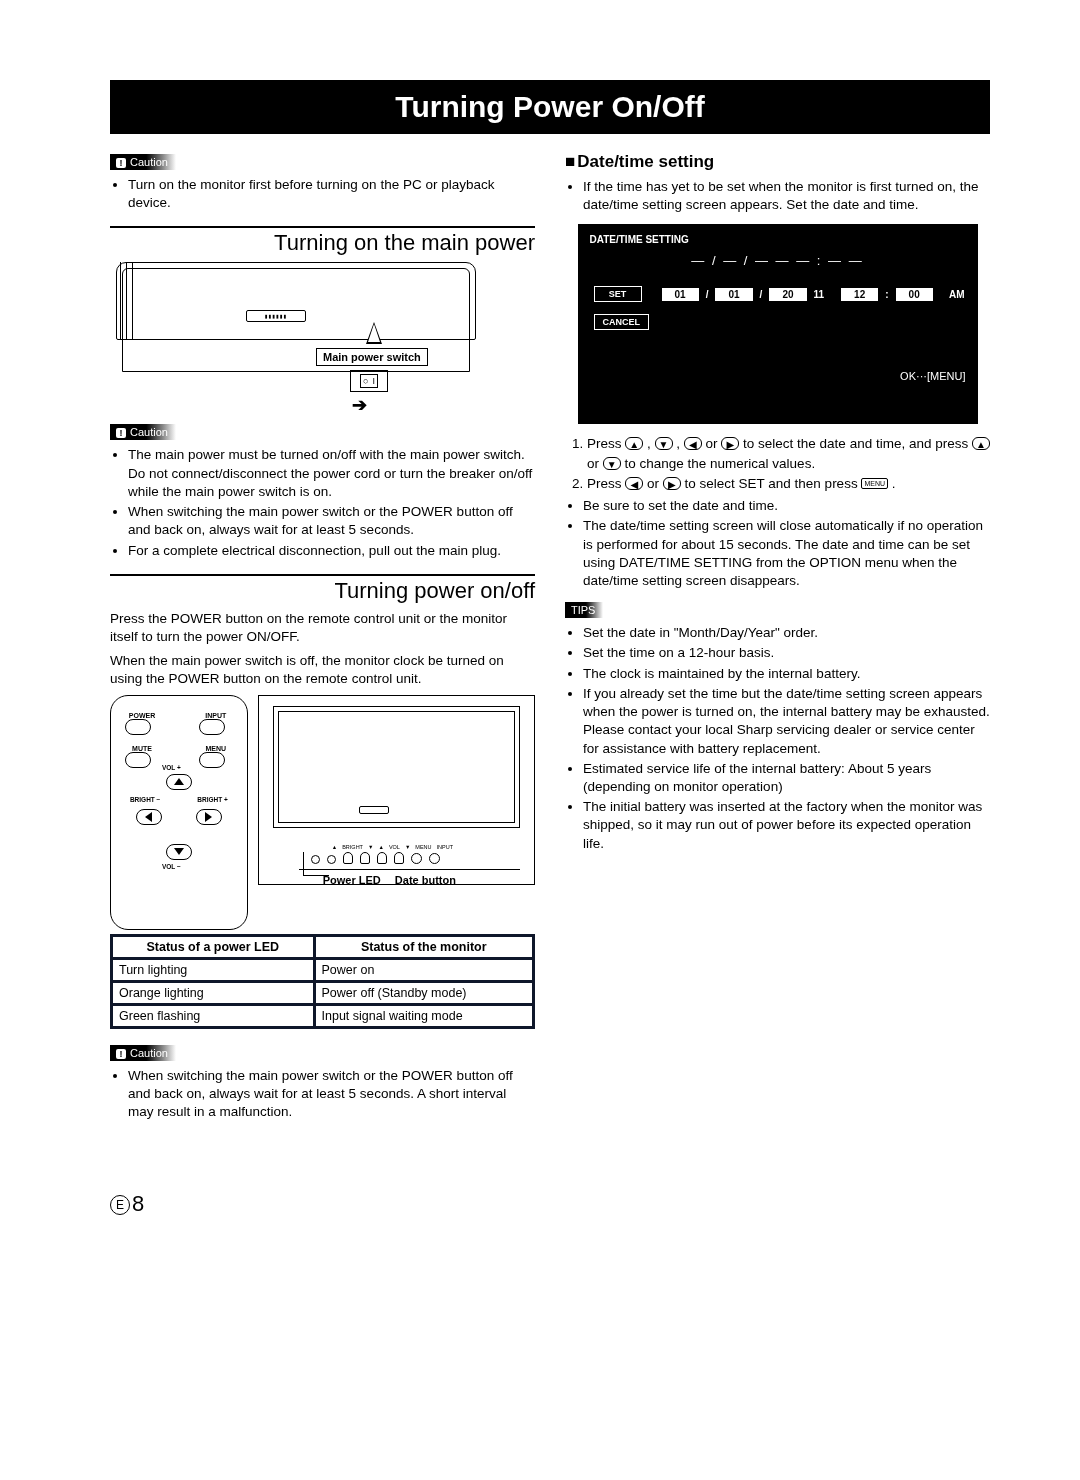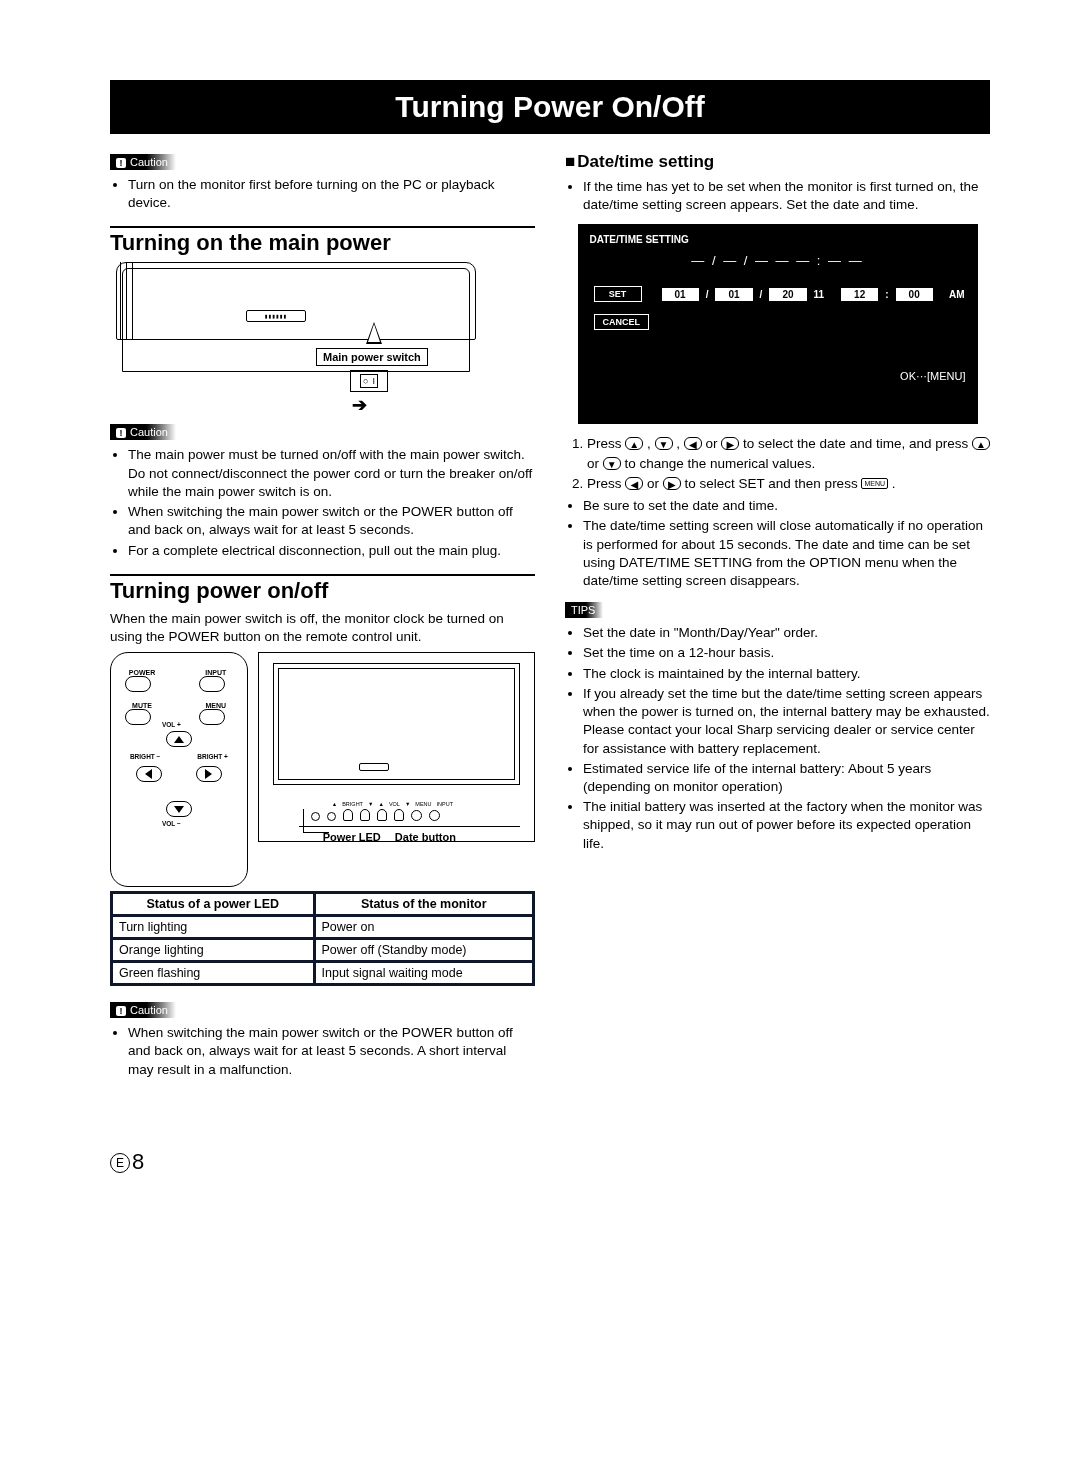--- a/index.html
+++ b/index.html
@@ -66,22 +66,23 @@
     font-size: 13.5px;
     line-height: 1.45;
   }
   .sec-rule {
     border: none;
     border-top: 2.5px solid #000;
     margin: 14px 0 2px 0;
   }
   h2.sec {
     font-size: 22px;
-    font-weight: bold;
+    font-weight: normal;
     margin: 0 0 6px 0;
+    text-align: right;
   }
   h3.subsec {
     font-size: 17px;
     font-weight: bold;
     margin: 0 0 6px 0;
   }
   .body-text {
     font-size: 13.5px;
     line-height: 1.35;
     margin: 2px 0 6px 0;
@@ -332,20 +333,21 @@
 
       <div class="caution-tag"><span class="exclaim">!</span><span>Caution</span></div>
       <ul class="bullets">
         <li>The main power must be turned on/off with the main power switch. Do not connect/disconnect the power cord or turn the breaker on/off while the main power switch is on.</li>
         <li>When switching the main power switch or the POWER button off and back on, always wait for at least 5 seconds.</li>
         <li>For a complete electrical disconnection, pull out the main plug.</li>
       </ul>
 
       <hr class="sec-rule">
       <h2 class="sec">Turning power on/off</h2>
+      <p class="body-text">Press the POWER button on the remote control unit or the monitor itself to turn the power ON/OFF.</p>
       <p class="body-text">When the main power switch is off, the monitor clock be turned on using the POWER button on the remote control unit.</p>
 
       <div class="remote-fig">
         <div class="remote">
           <div class="row">
             <div style="text-align:center">
                 <div class="lbl">POWER</div>
                 <div class="btn-o"></div>
               </div>
             <div style="text-align:center">

